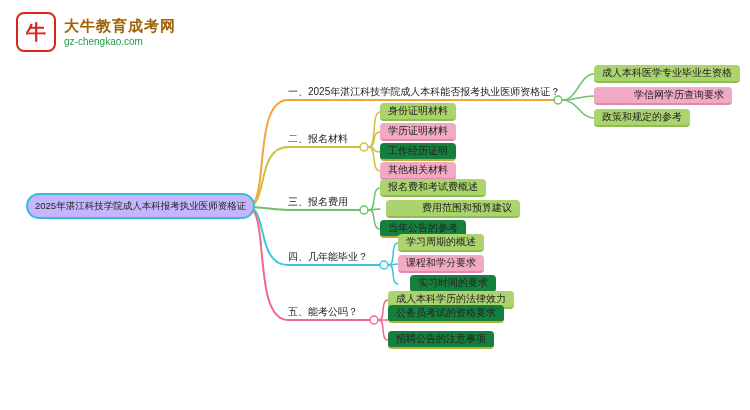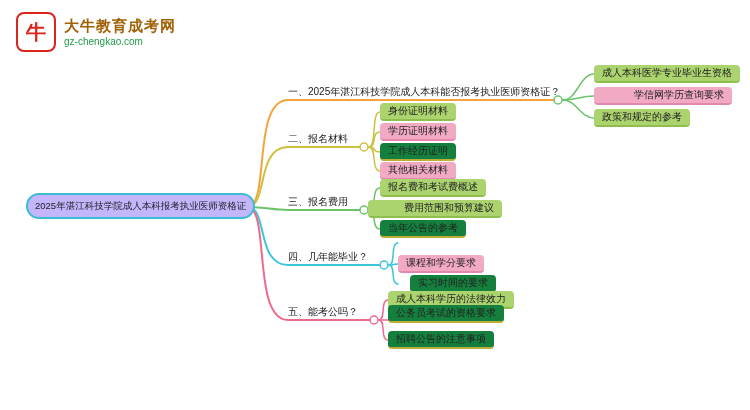--- a/index.html
+++ b/index.html
@@ -102,23 +102,24 @@
   <div class="leaf" style="left:594px;top:65px;" data-color="green">成人本科医学专业毕业生资格</div>
   <div class="leaf" style="left:594px;top:87px;padding-left:40px;" data-color="pink">学信网学历查询要求</div>
   <div class="leaf" style="left:594px;top:109px;" data-color="green">政策和规定的参考</div>
 
   <div class="leaf" style="left:380px;top:103px;" data-color="green">身份证明材料</div>
   <div class="leaf" style="left:380px;top:123px;" data-color="pink">学历证明材料</div>
   <div class="leaf" style="left:380px;top:143px;" data-color="yellow">工作经历证明</div>
   <div class="leaf" style="left:380px;top:162px;" data-color="pink">其他相关材料</div>
 
   <div class="leaf" style="left:380px;top:179px;" data-color="green">报名费和考试费概述</div>
-  <div class="leaf" style="left:368px;top:200px;padding-left:36px;" data-color="green">费用范围和预算建议</div>
+  <div class="leaf" style="left:386px;top:200px;padding-left:36px;" data-color="green">费用范围和预算建议</div>
   <div class="leaf" style="left:380px;top:220px;" data-color="yellow">当年公告的参考</div>
 
+  <div class="leaf" style="left:398px;top:234px;" data-color="green">学习周期的概述</div>
   <div class="leaf" style="left:398px;top:255px;padding-left:8px;" data-color="pink">课程和学分要求</div>
   <div class="leaf" style="left:410px;top:275px;" data-color="yellow">实习时间的要求</div>
 
   <div class="leaf" style="left:388px;top:291px;" data-color="green">成人本科学历的法律效力</div>
   <div class="leaf" style="left:388px;top:305px;" data-color="yellow">公务员考试的资格要求</div>
   <div class="leaf" style="left:388px;top:331px;" data-color="yellow">招聘公告的注意事项</div>
 
 </div>
 
 </body></html>

